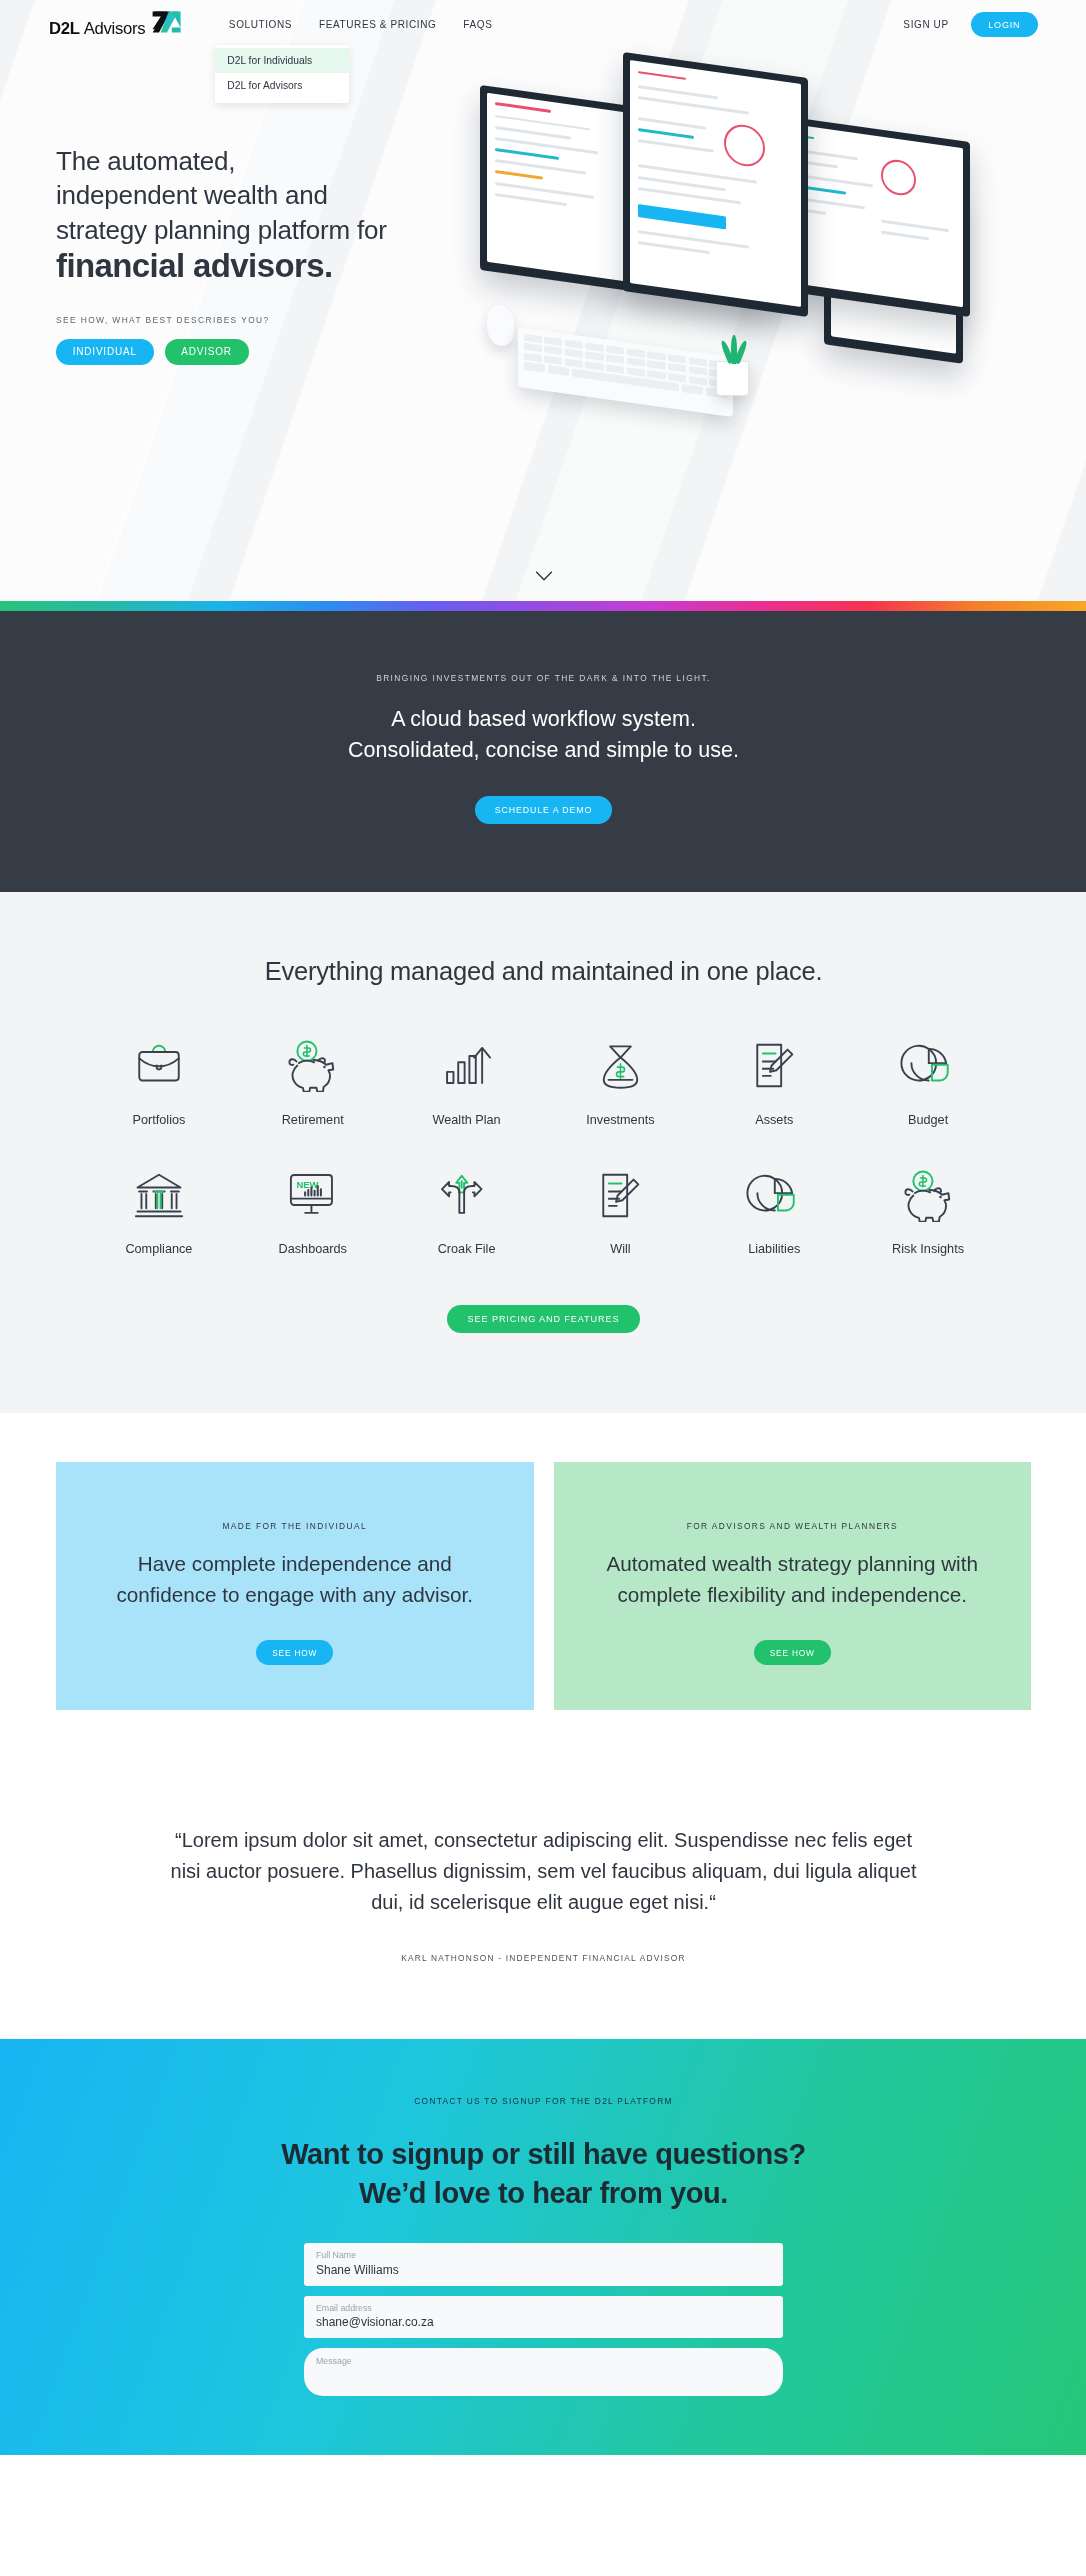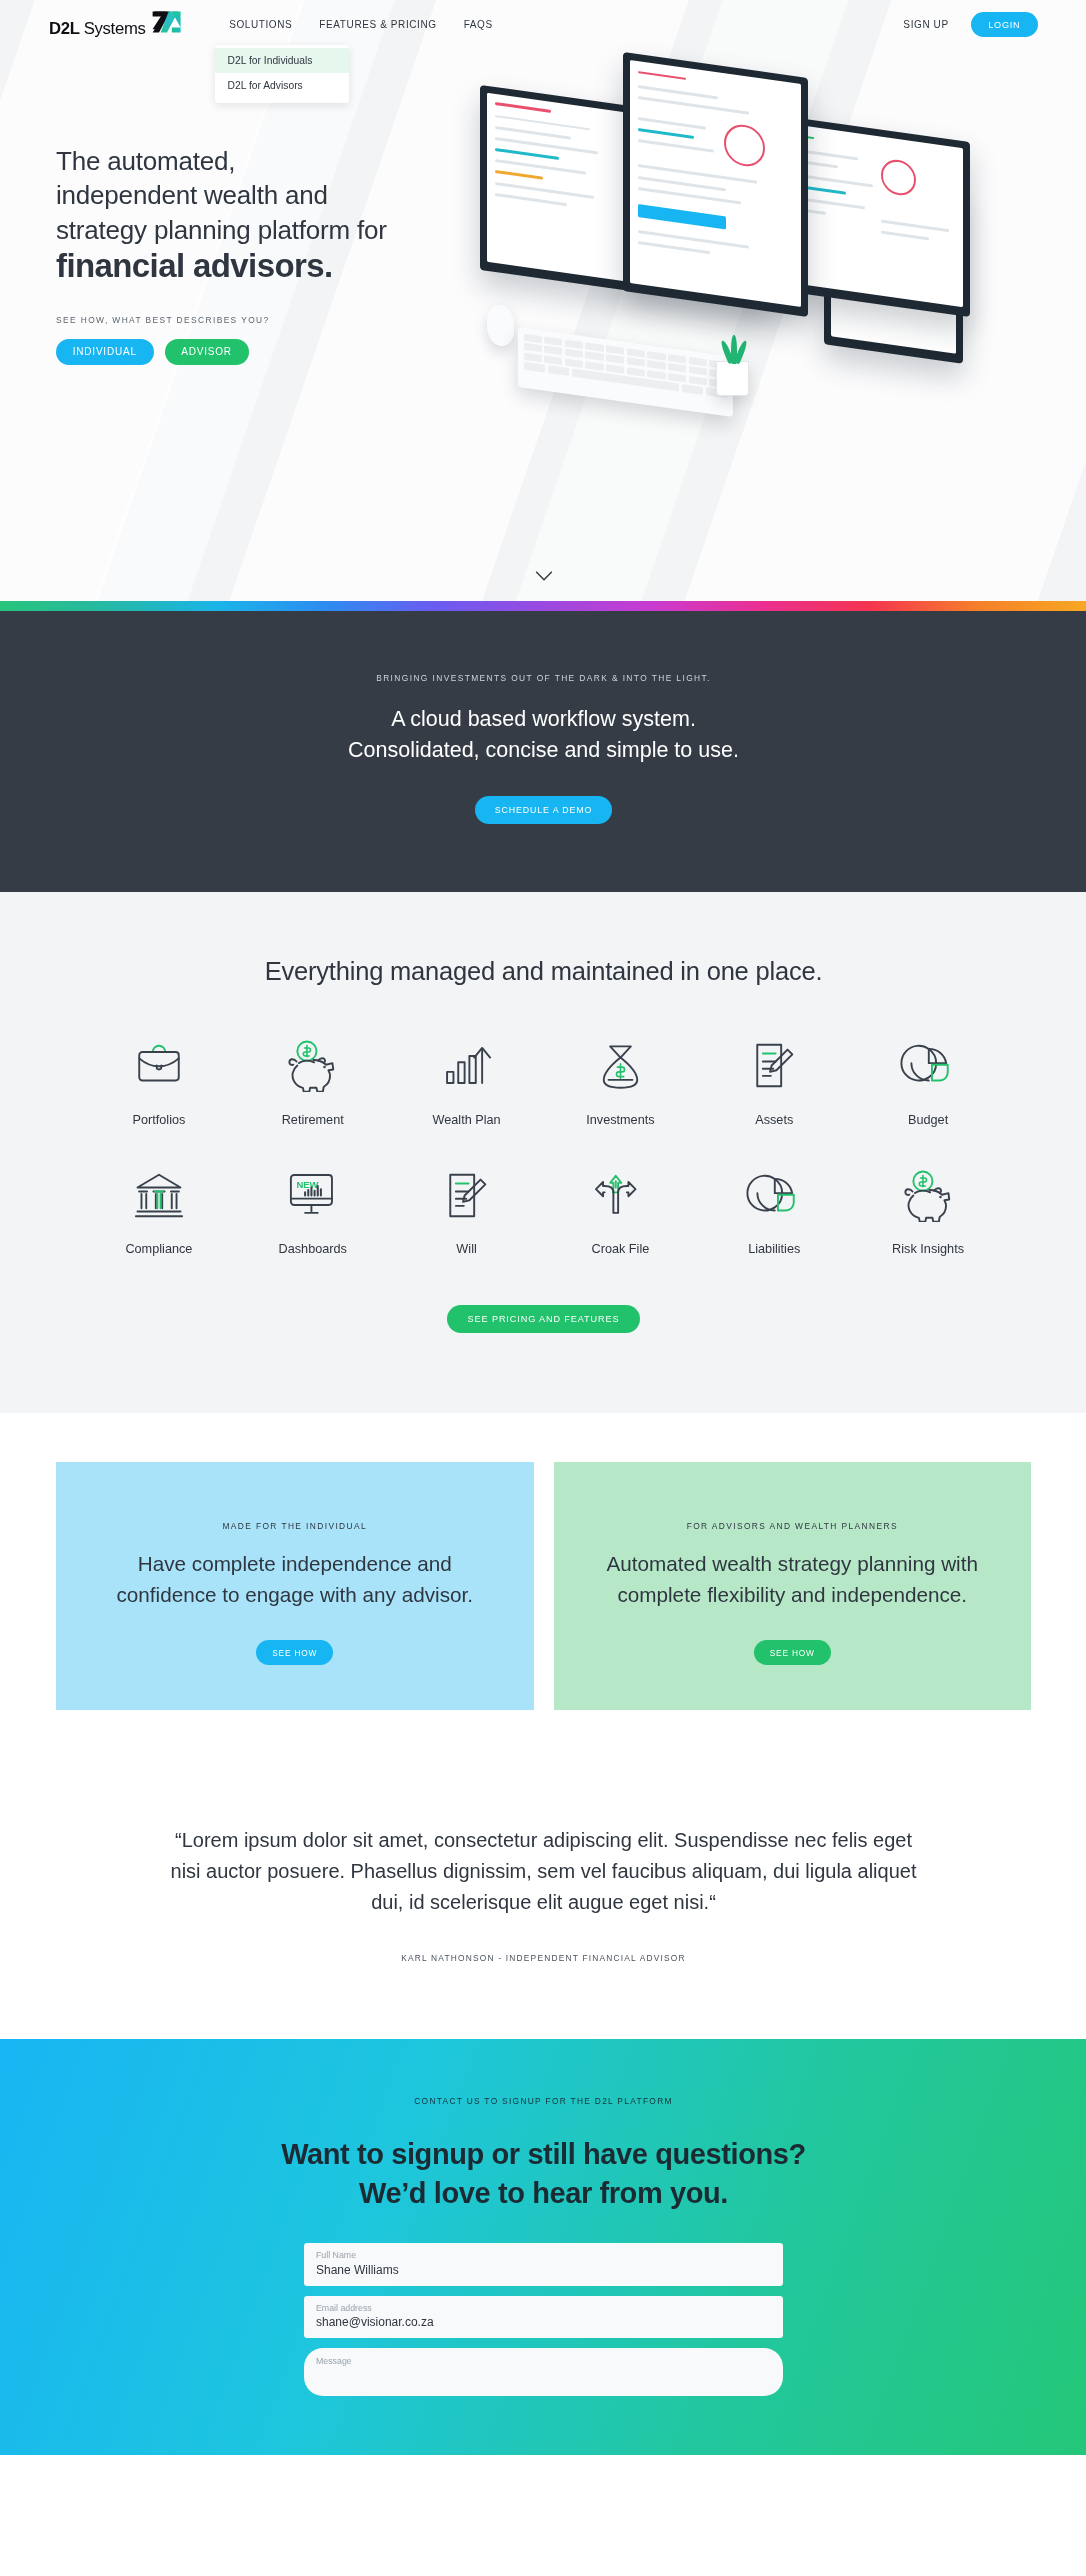--- a/index.html
+++ b/index.html
@@ -223,21 +223,21 @@
   <div class="stripes">
     <div class="stripe s1"></div>
       <div class="stripe s2"></div>
     <div class="stripe s3"></div>
       <div class="stripe s4"></div>
       <div class="stripe s5"></div>
   </div>
 
   <nav class="nav">
     <div class="logo">
-      <span class="logo-text"><span>D2L</span> <span class="sub">Systems</span></span>
+      <span class="logo-text"><span>D2L</span> <span class="sub">Advisors</span></span>
       <span class="logo-mark">
         <svg width="32" height="24" viewBox="0 0 40 30">
           <defs>
               <linearGradient id="lg" x1="0" y1="1" x2="1" y2="0">
             <stop offset="0%" stop-color="#1fc08a"></stop>
                 <stop offset="55%" stop-color="#1fb9c9"></stop>
                 <stop offset="100%" stop-color="#22c78e"></stop>
           </linearGradient>
             </defs>
           <path d="M2 2 L24 2 L10 28 L2 28 L15 8 L2 8 Z" fill="#0d0f12"></path>
@@ -523,42 +523,42 @@
           <text x="17" y="23" font-family="Liberation Sans, sans-serif" font-size="12" font-weight="bold" fill="#22c16b" stroke="none">NEW</text>
           <path d="M28 32v-4M32 32v-7M36 32v-10M40 32v-6M44 32v-12M48 32v-8" stroke-width="2.6"></path>
           <path d="M36 44v8M28 54h16"></path>
         </svg>
       </div>
       <div class="lbl">Dashboards</div>
     </div>
 
     <div class="cell">
       <div class="ico">
-        <svg width="56" height="51" viewBox="0 0 70 64" fill="none" stroke="#39414c" stroke-width="2.4" stroke-linecap="round" stroke-linejoin="round">
-          <path d="M14 6h30v52H14z"></path>
-          <path d="M21 17h16" stroke="#22c16b"></path>
-          <path d="M21 27h16M21 36h13M21 45h10"></path>
-          <path d="M52 12l6 6-20 20-8 2 2-8z"></path>
-        </svg>
-      </div>
-      <div class="lbl">Will</div>
-    </div>
-
-    <div class="cell">
-      <div class="ico">
         <svg width="57" height="51" viewBox="0 0 72 64" fill="none" stroke="#39414c" stroke-width="2.4" stroke-linecap="round" stroke-linejoin="round">
           <path d="M30 54V28M30 28l-6-7M36 28V12" stroke="none"></path>
           <path d="M30 22v-8" stroke="#22c16b"></path>
           <path d="M23 16l7-9 7 9h-4v12h-6V16z" stroke="#22c16b"></path>
           <path d="M27 28c0-6-5-8-11-8h-2v-5l-9 9 9 9v-5h2"></path>
           <path d="M33 28c0-6 5-8 11-8h2v-5l9 9-9 9v-5h-2"></path>
           <path d="M27 28v26h6V28"></path>
         </svg>
       </div>
       <div class="lbl">Croak File</div>
+    </div>
+
+    <div class="cell">
+      <div class="ico">
+        <svg width="56" height="51" viewBox="0 0 70 64" fill="none" stroke="#39414c" stroke-width="2.4" stroke-linecap="round" stroke-linejoin="round">
+          <path d="M14 6h30v52H14z"></path>
+          <path d="M21 17h16" stroke="#22c16b"></path>
+          <path d="M21 27h16M21 36h13M21 45h10"></path>
+          <path d="M52 12l6 6-20 20-8 2 2-8z"></path>
+        </svg>
+      </div>
+      <div class="lbl">Will</div>
     </div>
 
     <div class="cell">
       <div class="ico">
         <svg width="56" height="49" viewBox="0 0 70 62" fill="none" stroke="#39414c" stroke-width="2.4" stroke-linecap="round" stroke-linejoin="round">
           <path d="M36 10a22 22 0 100 36 22 22 0 000-36z"></path>
           <path d="M36 10v18h22A22 22 0 0036 10z"></path>
           <path d="M14 28a22 22 0 0022 22"></path>
           <path d="M40 30h20v10a10 10 0 01-10 10H40z" stroke="#22c16b"></path>
         </svg>

